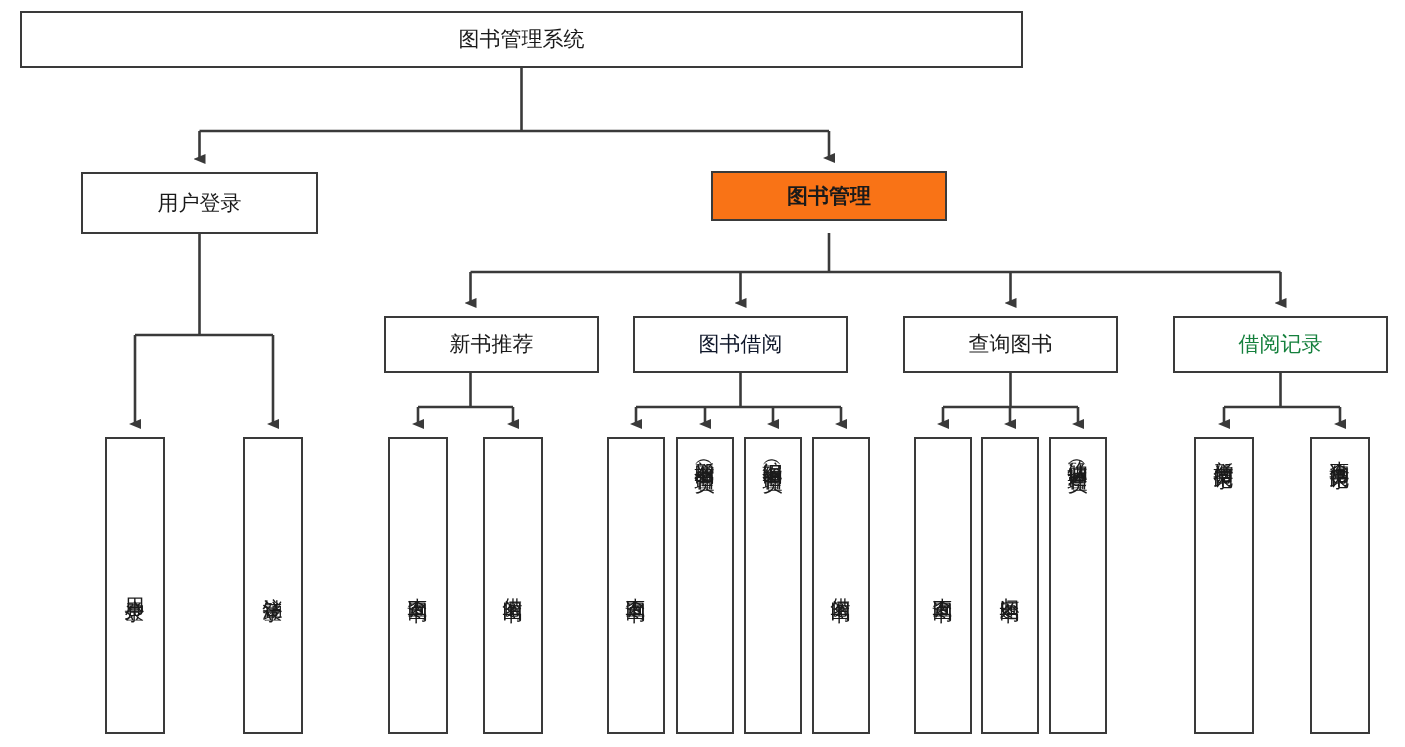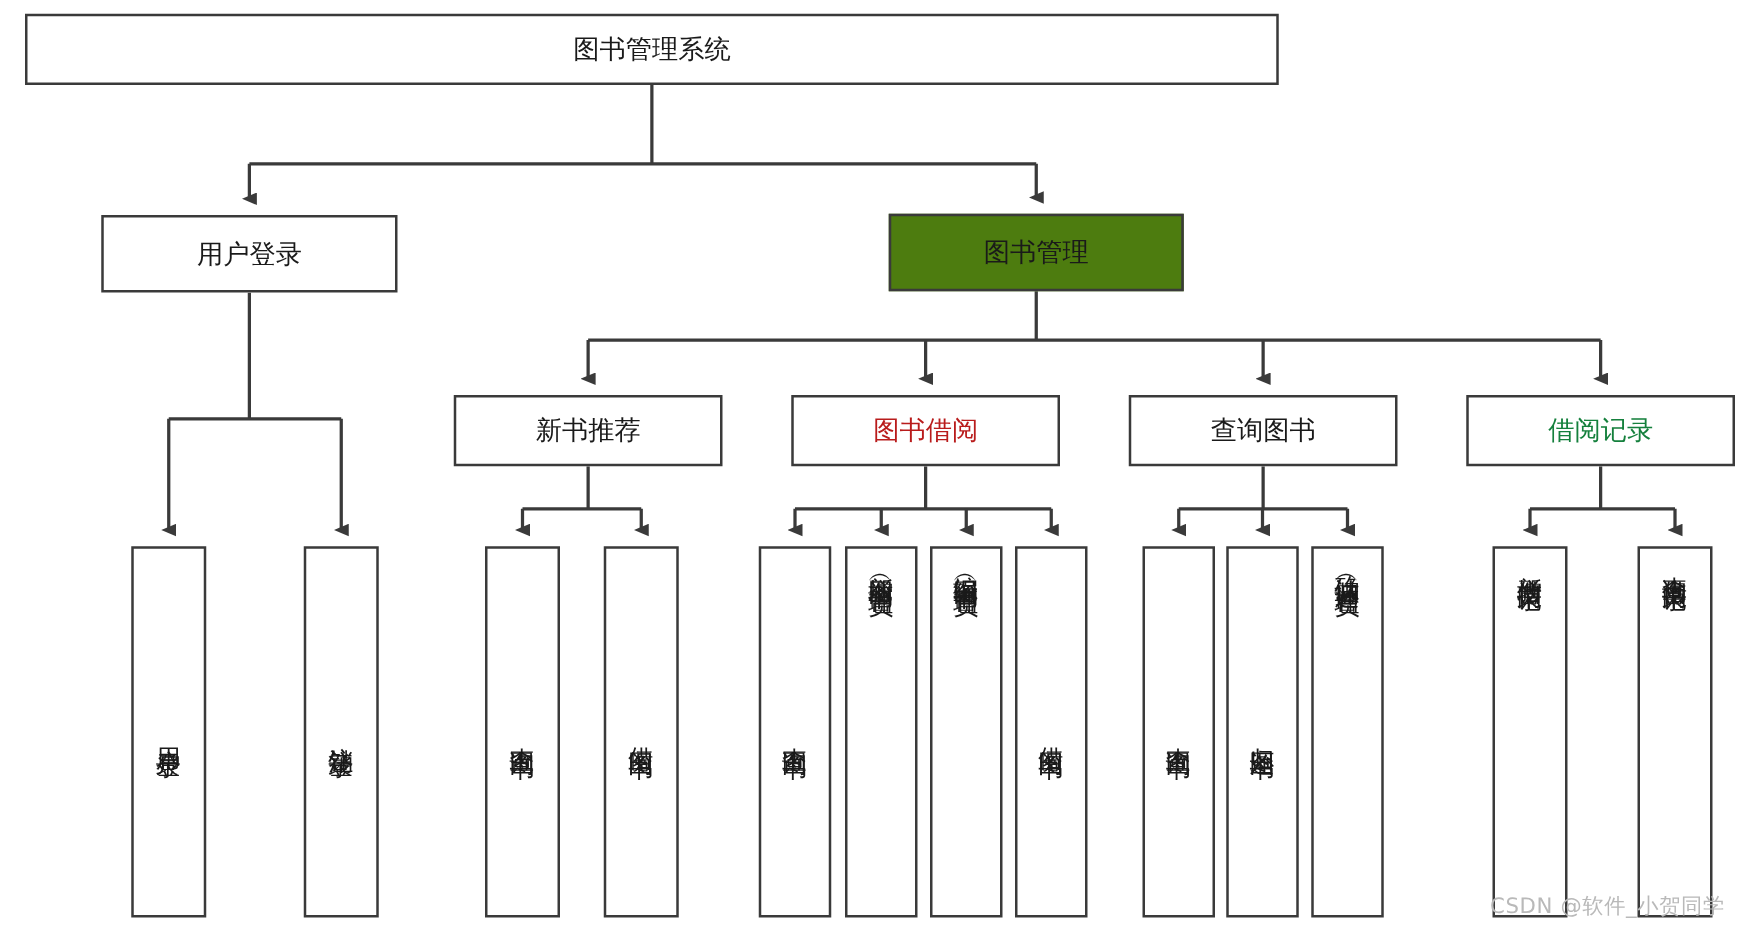--- a/index.html
+++ b/index.html
@@ -117,28 +117,28 @@
       </g>
   </svg>
 
   <div id="node-layer">
       <div class="node horizontal" style="left: 20px; top: 11px; width: 1003px; height: 57px; border-color: rgb(58, 58, 58); background: rgb(255, 255, 255);">
         <span class="node-label" style="color: rgb(26, 26, 26);">图书管理系统</span>
       </div>
       <div class="node horizontal" style="left: 81px; top: 172px; width: 237px; height: 62px; border-color: rgb(58, 58, 58); background: rgb(255, 255, 255);">
         <span class="node-label" style="color: rgb(26, 26, 26);">用户登录</span>
       </div>
-      <div class="node horizontal" style="left: 711px; top: 171px; width: 236px; height: 62px; border-color: rgb(58, 58, 58); background: #4d7c0f;">
+      <div class="node horizontal" style="left: 711px; top: 171px; width: 236px; height: 50px; border-color: rgb(58, 58, 58); background: #f97316; font-weight: bold;">
         <span class="node-label" style="color: rgb(26, 26, 26);">图书管理</span>
       </div>
-      <div class="node horizontal" style="left: 363px; top: 316px; width: 215px; height: 57px; border-color: rgb(58, 58, 58); background: rgb(255, 255, 255);">
+      <div class="node horizontal" style="left: 384px; top: 316px; width: 215px; height: 57px; border-color: rgb(58, 58, 58); background: rgb(255, 255, 255);">
         <span class="node-label" style="color: rgb(26, 26, 26);">新书推荐</span>
       </div>
       <div class="node horizontal" style="left: 633px; top: 316px; width: 215px; height: 57px; border-color: rgb(58, 58, 58); background: rgb(255, 255, 255);">
-        <span class="node-label" style="color: #b91c1c;">图书借阅</span>
+        <span class="node-label" style="color: #0f172a;">图书借阅</span>
       </div>
       <div class="node horizontal" style="left: 903px; top: 316px; width: 215px; height: 57px; border-color: rgb(58, 58, 58); background: rgb(255, 255, 255);">
         <span class="node-label" style="color: rgb(26, 26, 26);">查询图书</span>
       </div>
       <div class="node horizontal" style="left: 1173px; top: 316px; width: 215px; height: 57px; border-color: rgb(58, 58, 58); background: rgb(255, 255, 255);">
         <span class="node-label" style="color: #15803d;">借阅记录</span>
       </div>
       <div class="node vertical centered" style="left: 105px; top: 437px; width: 60px; height: 297px; border-color: rgb(58, 58, 58); background: rgb(255, 255, 255);">
         <span class="node-label" style="color: rgb(26, 26, 26);">用户登录</span>
       </div>
@@ -173,14 +173,13 @@
         <span class="node-label" style="color: rgb(26, 26, 26);">确认归还（管理员）</span>
       </div>
       <div class="node vertical" style="left: 1194px; top: 437px; width: 60px; height: 297px; border-color: rgb(58, 58, 58); background: rgb(255, 255, 255);">
         <span class="node-label" style="color: rgb(26, 26, 26);">新增借阅记录</span>
       </div>
       <div class="node vertical" style="left: 1310px; top: 437px; width: 60px; height: 297px; border-color: rgb(58, 58, 58); background: rgb(255, 255, 255);">
         <span class="node-label" style="color: rgb(26, 26, 26);">查询借阅记录</span>
       </div>
     </div>
 
-  <div class="watermark">CSDN @软件_小贺同学</div>
 </div>
 
 </body></html>

